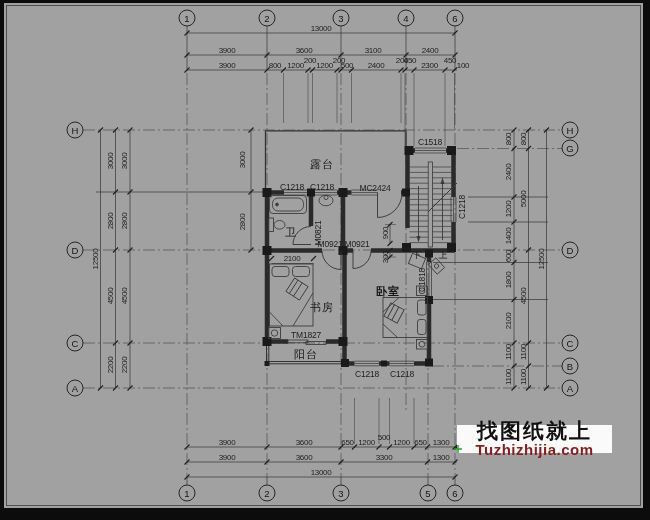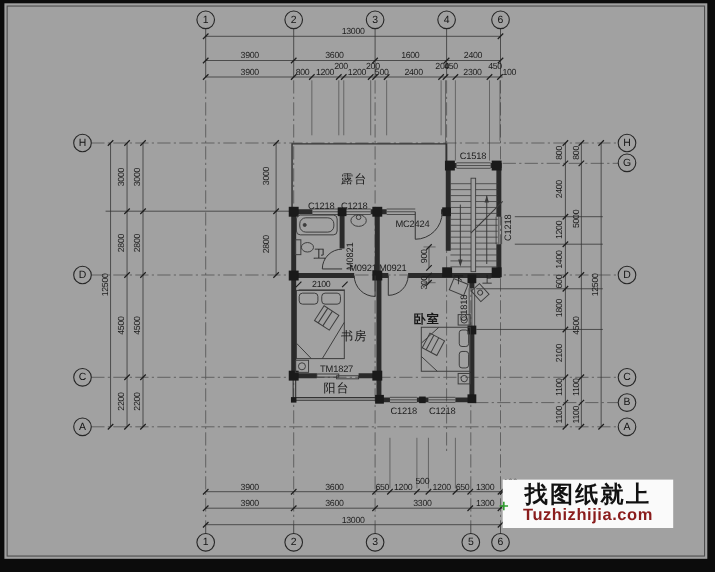--- a/index.html
+++ b/index.html
@@ -10,21 +10,21 @@
   #plan-svg{position:absolute;left:0;top:0;}
   #labels{position:absolute;left:0;top:0;width:650px;height:520px;}
   .lbl{position:absolute;transform:translate(-50%,-50%);white-space:nowrap;color:#1d1d1d;line-height:1;}
   .lbl.rot{transform:translate(-50%,-50%) rotate(-90deg);}
   .dim{font-size:8px;letter-spacing:-0.3px;}
   .code{font-size:8.5px;letter-spacing:-0.2px;}
   .room{font-size:11px;letter-spacing:1px;color:#161616;}
   .stair{font-size:9px;color:#161616;}
   .bubble{width:15px;height:15px;border:1px solid #262626;border-radius:50%;background:#a1a1a1;
           font-size:9.5px;display:flex;align-items:center;justify-content:center;color:#141414;}
-  #watermark{position:absolute;left:457px;top:436px;width:155px;height:44px;background:#fafafa;
+  #watermark{position:absolute;left:457px;top:425px;width:155px;height:28px;background:#fafafa;
              display:flex;flex-direction:column;align-items:center;justify-content:center;}
   #wm-cn{font-size:21px;font-weight:bold;color:#111;letter-spacing:2px;line-height:1.05;}
   #wm-en{font-size:15px;font-weight:bold;color:#8a1c1c;letter-spacing:0.5px;line-height:1.05;}
   #wm-mark{position:absolute;left:-3px;top:20px;width:8px;height:8px;}
 </style>
 </head>
 <body>
 
 <div id="stage">
   <div id="paper">
@@ -196,21 +196,21 @@
       <path d="M390 224.5V243.5 M390 250.5V257"></path>
       <path d="M385 224.5H396 M385 257H396" stroke-width="0.5"></path>
       <path d="M387.5 227L392.5 222 M387.5 246L392.5 241 M387.5 253L392.5 248 M387.5 259.5L392.5 254.5" stroke-width="1.1" stroke="#1f1f1f"></path>
     </g>
   </svg>
 
   <div id="labels">
       <div class="lbl dim" style="left: 321px; top: 29px;">13000</div>
       <div class="lbl dim" style="left: 227px; top: 51px;">3900</div>
       <div class="lbl dim" style="left: 304px; top: 51px;">3600</div>
-      <div class="lbl dim" style="left: 373px; top: 51px;">1600</div>
+      <div class="lbl dim" style="left: 373px; top: 51px;">3100</div>
       <div class="lbl dim" style="left: 430px; top: 51px;">2400</div>
       <div class="lbl dim" style="left: 227px; top: 66px;">3900</div>
       <div class="lbl dim" style="left: 275px; top: 66px;">800</div>
       <div class="lbl dim" style="left: 295.5px; top: 66px;">1200</div>
       <div class="lbl dim" style="left: 310px; top: 61px;">200</div>
       <div class="lbl dim" style="left: 324.5px; top: 66px;">1200</div>
       <div class="lbl dim" style="left: 339px; top: 61px;">200</div>
       <div class="lbl dim" style="left: 347px; top: 66px;">500</div>
       <div class="lbl dim" style="left: 376px; top: 66px;">2400</div>
       <div class="lbl dim" style="left: 402px; top: 61px;">200</div>
@@ -256,21 +256,21 @@
       <div class="lbl dim rot" style="left: 523.5px; top: 199px;">5000</div>
       <div class="lbl dim rot" style="left: 523.5px; top: 296px;">4500</div>
       <div class="lbl dim rot" style="left: 523.5px; top: 352px;">1100</div>
       <div class="lbl dim rot" style="left: 523.5px; top: 376.5px;">1100</div>
       <div class="lbl dim rot" style="left: 541.5px; top: 259px;">12500</div>
       <div class="lbl dim" style="left: 292px; top: 259px;">2100</div>
       <div class="lbl dim rot" style="left: 386px; top: 233px;">900</div>
       <div class="lbl dim rot" style="left: 386px; top: 257px;">300</div>
       <div class="lbl code" style="left: 292px; top: 186.5px;">C1218</div>
       <div class="lbl code" style="left: 322px; top: 186.5px;">C1218</div>
-      <div class="lbl code" style="left: 375px; top: 204px;">MC2424</div>
+      <div class="lbl code" style="left: 375px; top: 188px;">MC2424</div>
       <div class="lbl code" style="left: 430px; top: 141.5px;">C1518</div>
       <div class="lbl code rot" style="left: 462px; top: 207px;">C1218</div>
       <div class="lbl code rot" style="left: 318px; top: 233px;">M0821</div>
       <div class="lbl code" style="left: 330px; top: 244px;">M0921</div>
       <div class="lbl code" style="left: 357px; top: 244px;">M0921</div>
       <div class="lbl code" style="left: 306px; top: 334.5px;">TM1827</div>
       <div class="lbl code rot" style="left: 421.5px; top: 280px;">C1818</div>
       <div class="lbl code" style="left: 367px; top: 373.5px;">C1218</div>
       <div class="lbl code" style="left: 402px; top: 373.5px;">C1218</div>
       <div class="lbl room" style="left: 322px; top: 164px;">露台</div>

